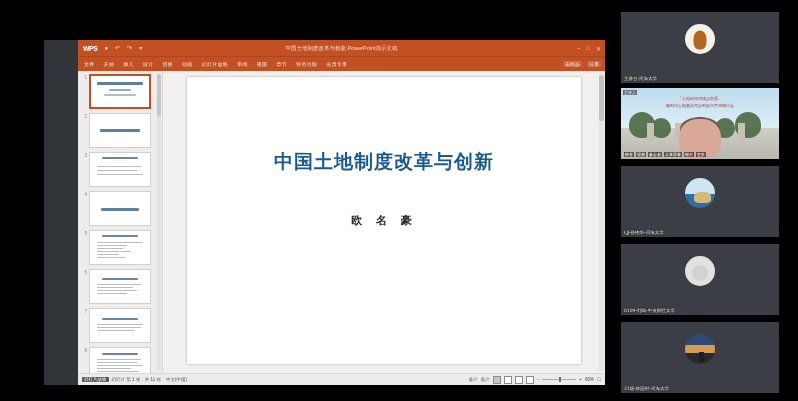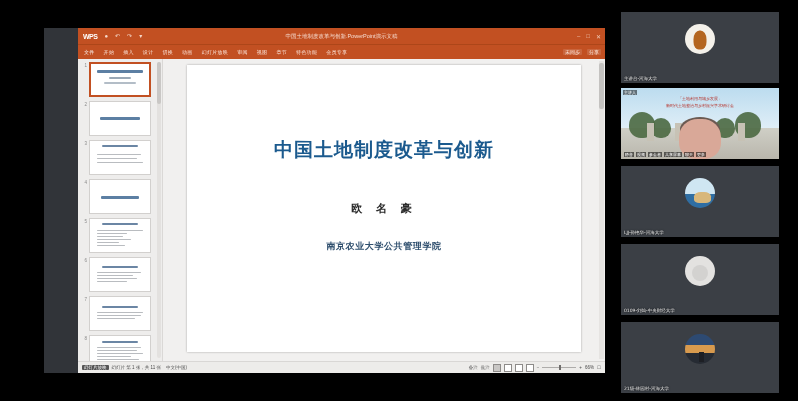--- a/index.html
+++ b/index.html
@@ -1,20 +1,20 @@
 <!DOCTYPE html>
 <html><head>
 <meta charset="utf-8">
 <style>
   html,body{margin:0;padding:0;background:#000;}
   body{width:798px;height:401px;overflow:hidden;font-family:"Liberation Sans","DejaVu Sans",sans-serif;}
   .stage{position:relative;width:798px;height:401px;background:#000;}
 
   
-  .share-region{position:absolute;left:44px;top:28px;width:561px;height:345px;background:#313439;}
+  .share-region{position:absolute;left:44px;top:40px;width:561px;height:345px;background:#313439;}
   .ppt-window{position:absolute;left:34px;top:0px;width:527px;height:345px;background:#f3f2f1;display:flex;flex-direction:column;}
 
   .titlebar{height:16px;background:#c25022;position:relative;display:flex;align-items:center;}
   .tb-left{display:flex;align-items:center;gap:7px;padding-left:5px;}
   .tb-ic{font-size:6px;color:#f6d9cb;line-height:1;}
   .tb-logo{font-size:7px;color:#fff;font-weight:bold;letter-spacing:-.5px;}
   .tb-title{position:absolute;left:0;right:0;text-align:center;font-size:5.5px;color:#f7dcd0;white-space:nowrap;}
   .tb-right{position:absolute;right:4px;display:flex;gap:6px;font-size:6px;color:#f3cdbb;}
 
   .ribbon{height:14px;background:#c25022;border-top:1px solid #ad4619;display:flex;align-items:center;padding-left:6px;position:relative;}
@@ -213,21 +213,20 @@
               <i class="t-line" style="top:20px;width:34px;"></i>
               <i class="t-line" style="top:23px;width:42px;"></i>
             </div>
           </div>
         </div>
 
         <div class="canvas-wrap">
           <div class="slide">
             <div class="slide-title">中国土地制度改革与创新</div>
             <div class="slide-author">欧 名 豪</div>
-            <div class="slide-org">南京农业大学公共管理学院</div>
           </div>
           <div class="v-scroll"></div>
           <div class="v-thumb"></div>
         </div>
       </div>
 
       <div class="statusbar">
         <span class="sb-tag">幻灯片放映</span>
         <span class="sb-txt">幻灯片 第 1 张，共 11 张</span>
         <span class="sb-txt">中文(中国)</span>

